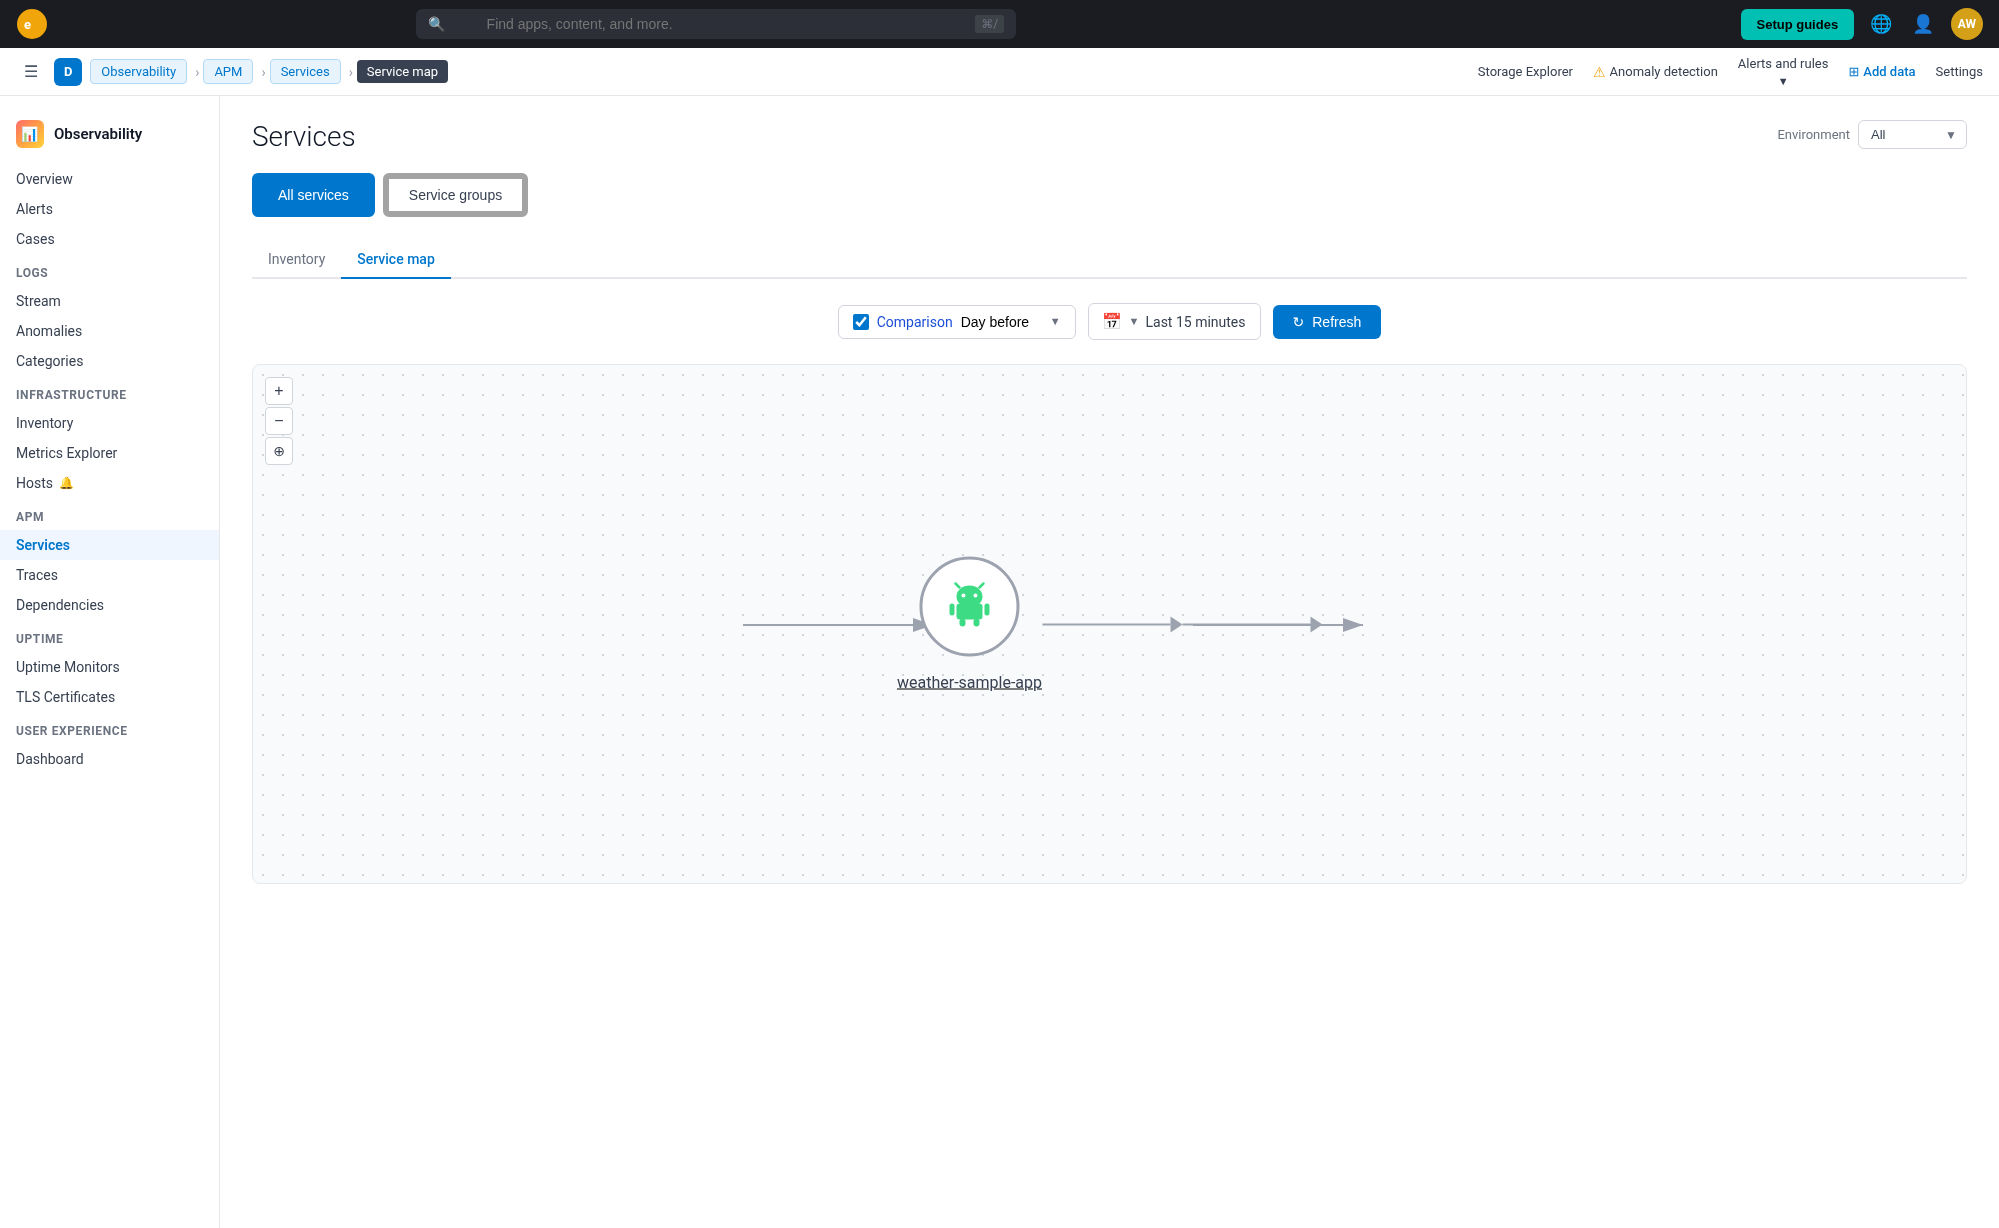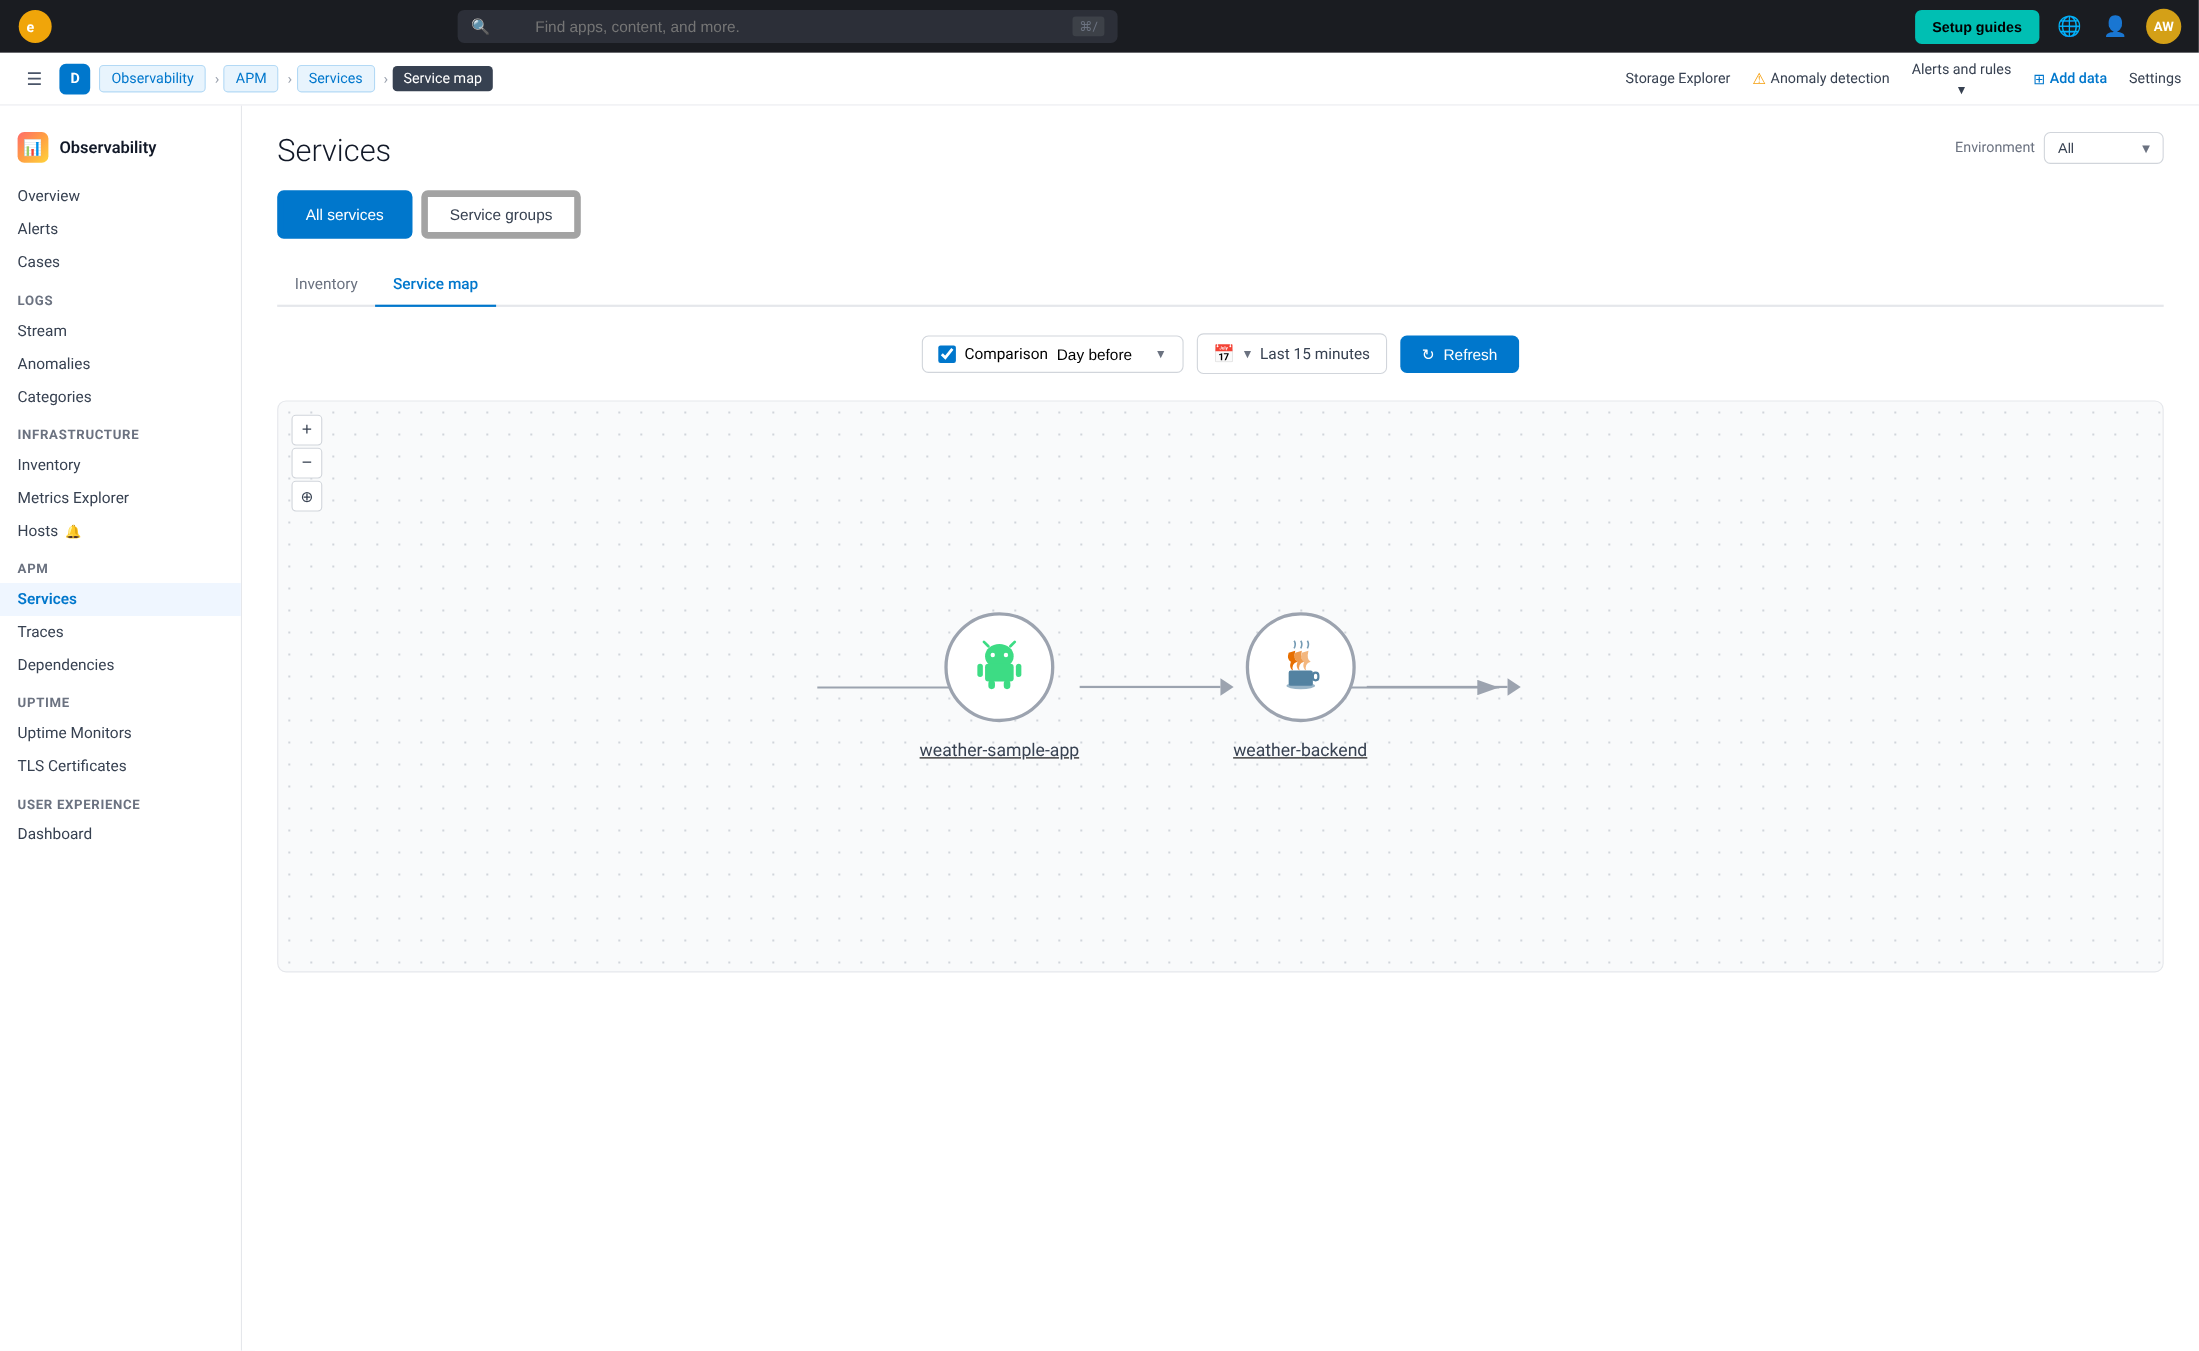--- a/index.html
+++ b/index.html
@@ -366,21 +366,21 @@
       background: #fff;
     }
     .comparison-checkbox {
       width: 16px;
       height: 16px;
       accent-color: #0077cc;
       cursor: pointer;
     }
     .comparison-label {
       font-size: 14px;
-      color: #000000;
+      color: #1d4ed8;
     }
     .comparison-select {
       border: none;
       background: none;
       font-size: 14px;
       color: #000000;
       cursor: pointer;
       outline: none;
       padding-right: 20px;
       appearance: none;
@@ -706,40 +706,20 @@
             </svg>
           </div>
           <span class="node-label">weather-sample-app</span>
         </div>
 
         <div class="arrow-line">
           <div class="arrow-line-bar"></div>
           <div class="arrow-head"></div>
         </div>
 
-        <div class="node-wrapper">
-          <div class="node-circle">
-            <svg width="50" height="50" viewBox="0 0 50 50">
-
-              <path d="M20 10 Q18 18 22 20 Q16 22 18 28 Q14 26 16 20 Q12 18 14 12 Z" fill="#e76f00"></path>
-              <path d="M26 10 Q24 18 28 20 Q22 22 24 28 Q20 26 22 20 Q18 18 20 12 Z" fill="#e76f00" opacity="0.7"></path>
-              <path d="M32 10 Q30 18 34 20 Q28 22 30 28 Q26 26 28 20 Q24 18 26 12 Z" fill="#e76f00" opacity="0.5"></path>
-
-              <rect x="14" y="28" width="22" height="14" rx="2" fill="#5382a1"></rect>
-              <rect x="36" y="30" width="5" height="7" rx="2.5" fill="none" stroke="#5382a1" stroke-width="2"></rect>
-
-              <ellipse cx="25" cy="42" rx="13" ry="3" fill="#5382a1" opacity="0.6"></ellipse>
-
-              <path d="M19 8 Q21 4 19 1" fill="none" stroke="#5382a1" stroke-width="1.5" opacity="0.8"></path>
-              <path d="M25 8 Q27 4 25 1" fill="none" stroke="#5382a1" stroke-width="1.5" opacity="0.8"></path>
-              <path d="M31 8 Q33 4 31 1" fill="none" stroke="#5382a1" stroke-width="1.5" opacity="0.8"></path>
-            </svg>
-          </div>
-          <span class="node-label">weather-backend</span>
-        </div>
 
         <div class="arrow-line">
           <div class="arrow-line-bar"></div>
           <div class="arrow-head"></div>
         </div>
 
 
       </div>
     </div>
 

